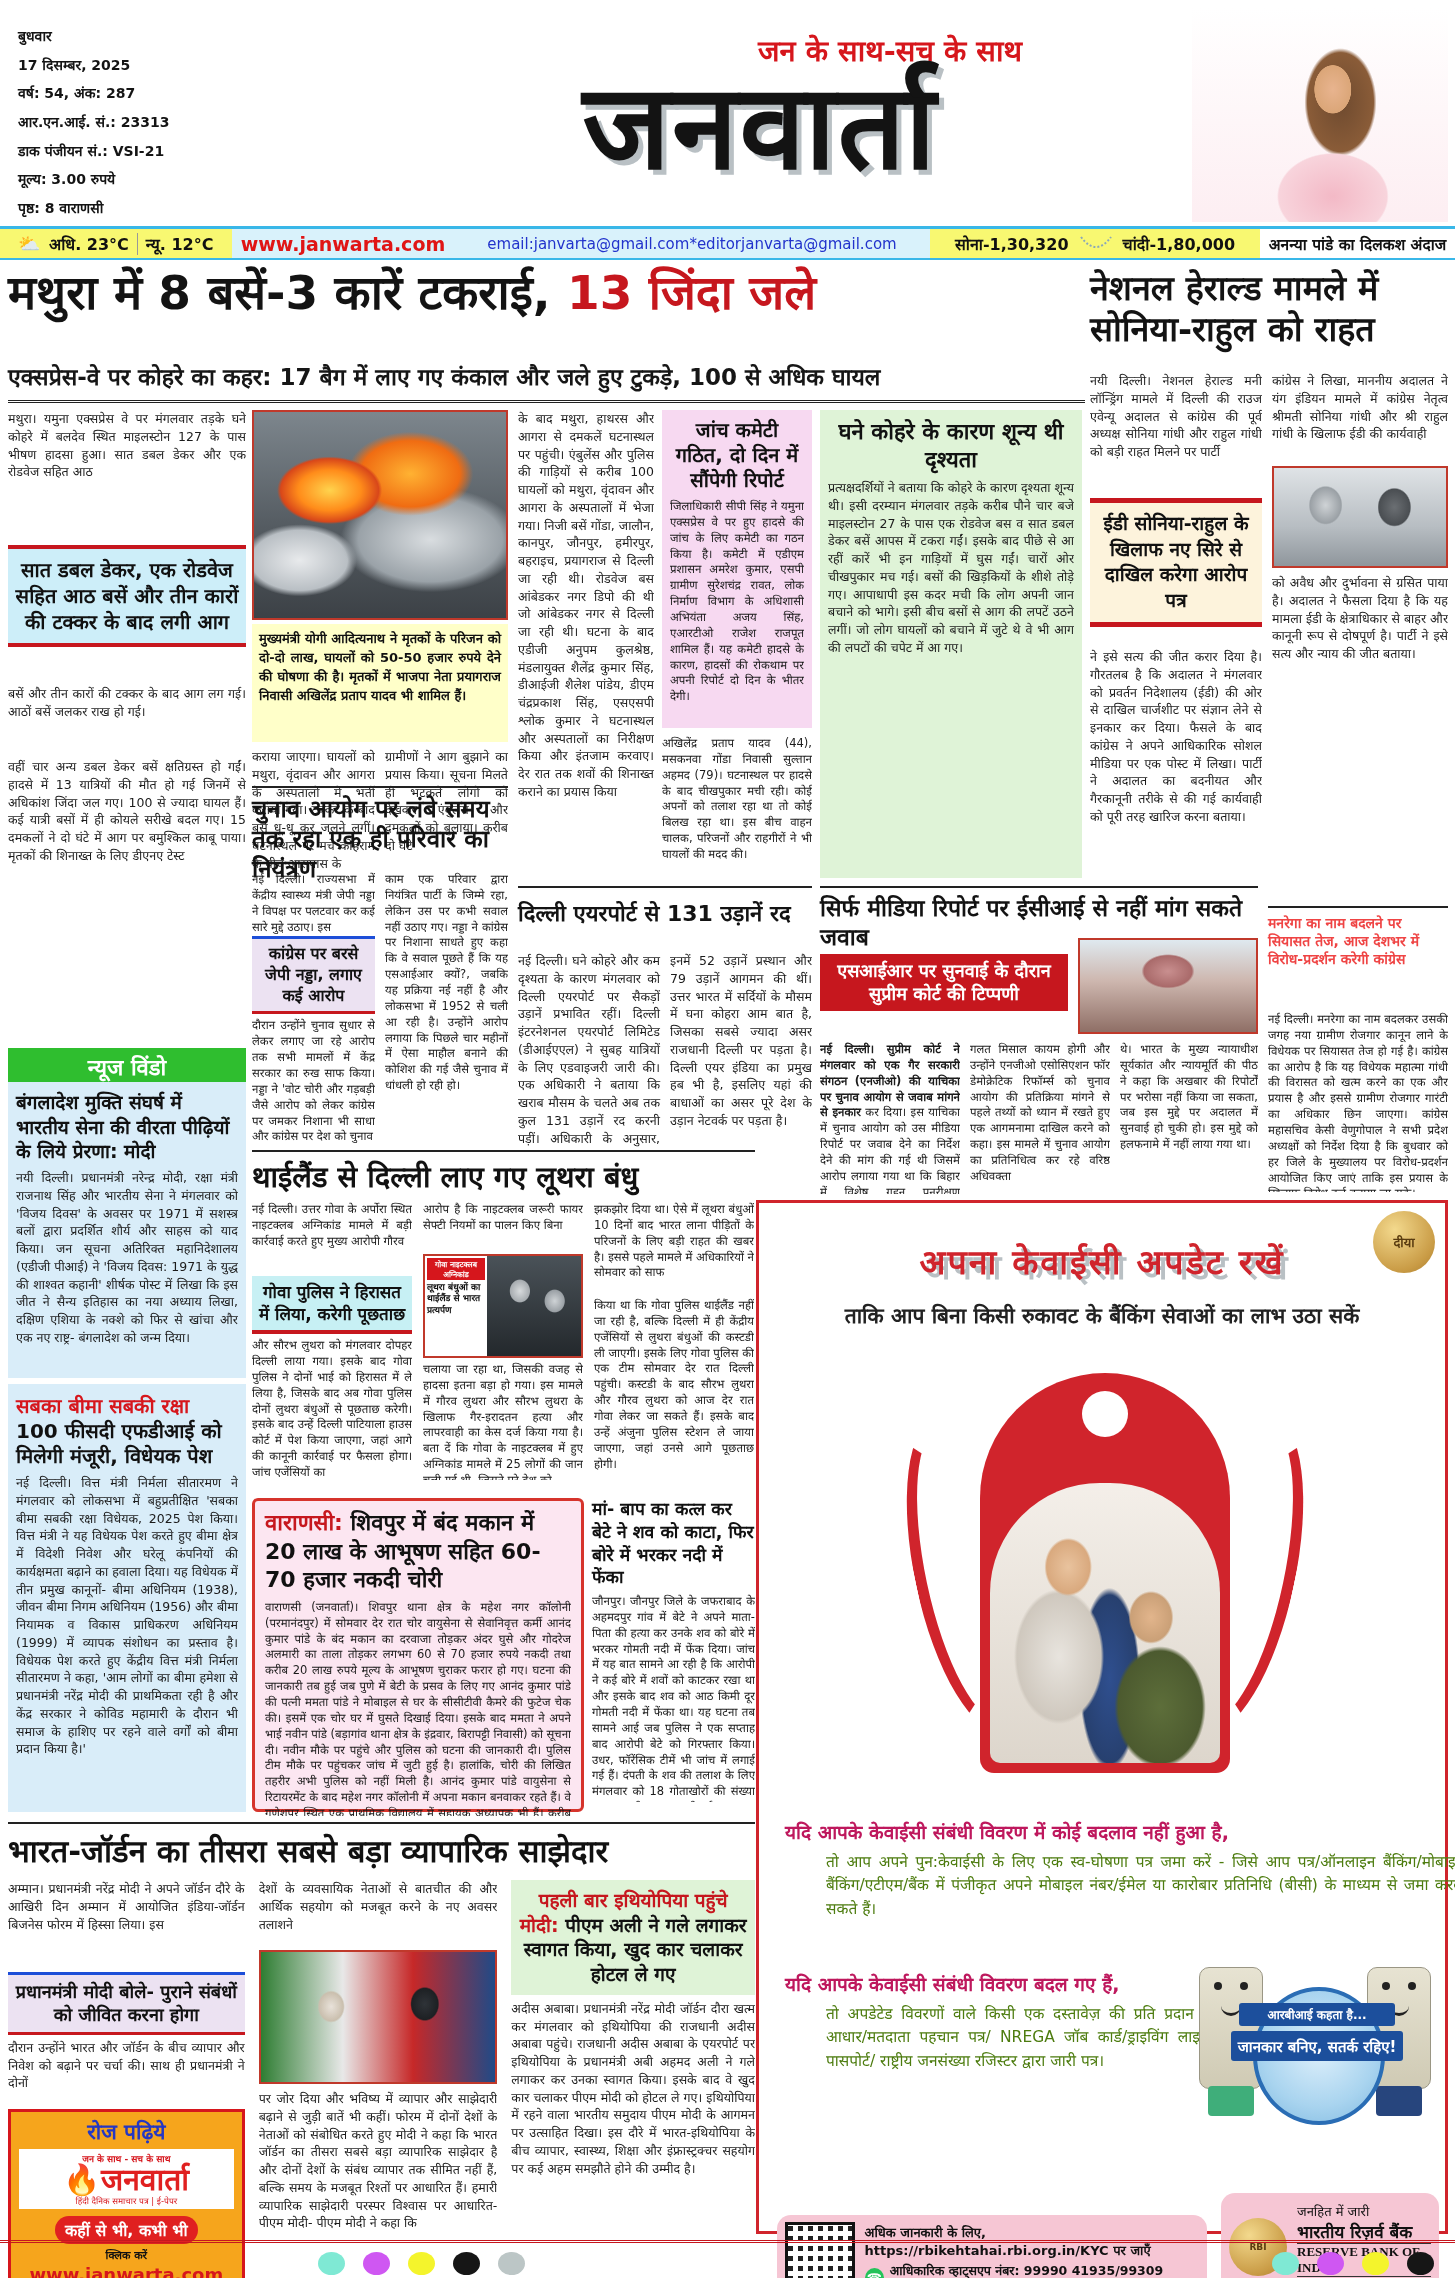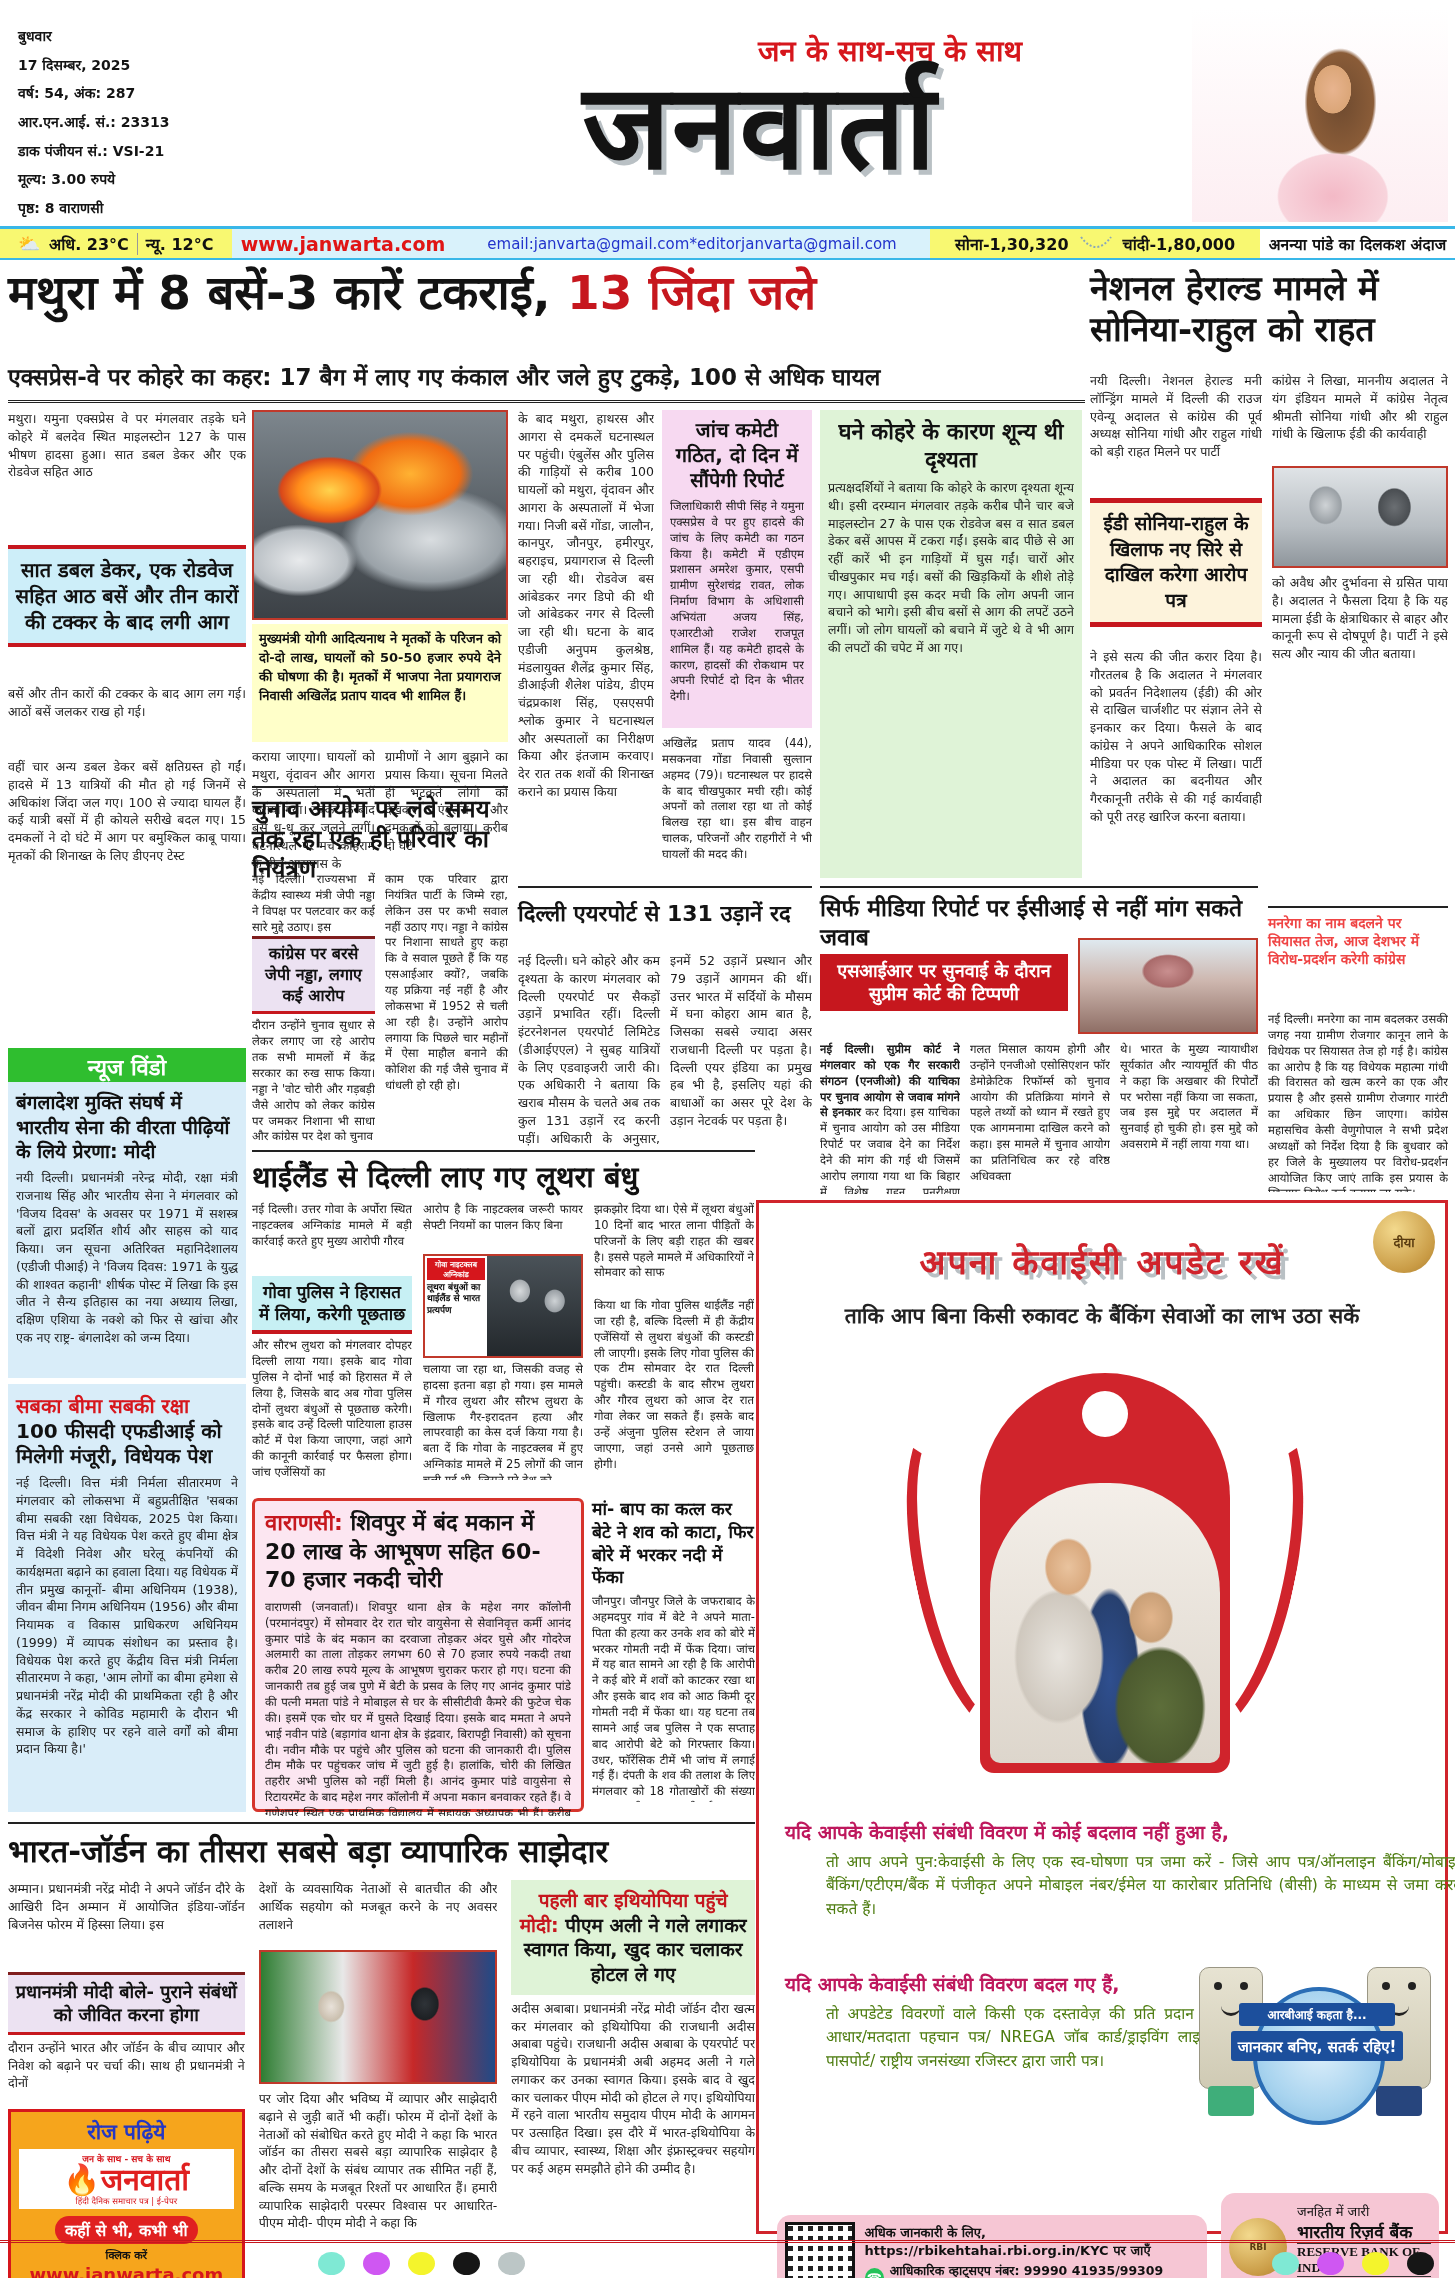--- a/index.html
+++ b/index.html
@@ -27,21 +27,21 @@
   
   .bluebox{background:#cdeef9;border-top:4px solid #c6171e;border-bottom:4px solid #c6171e;
            font-size:20px;font-weight:bold;text-align:center;line-height:1.3;padding:8px 6px;box-sizing:border-box;}
   .pinkbox{background:#f7d9f1;padding:8px;box-sizing:border-box;}
   .greenbox{background:#dff3d7;padding:8px;box-sizing:border-box;}
   .beigebox{background:#fdf3dc;border-top:5px solid #c6171e;border-bottom:5px solid #c6171e;
             font-size:19px;font-weight:bold;text-align:center;line-height:1.35;padding:8px 4px;box-sizing:border-box;}
   .boxhead{font-size:20px;font-weight:bold;text-align:center;line-height:1.25;margin-bottom:6px;}
   .redbar{background:#c6171e;color:#fff;font-size:18px;font-weight:bold;text-align:center;
           padding:6px 8px;box-sizing:border-box;line-height:1.25;}
-  .naddabox{background:#ece2f2;border-top:3px solid #7f1d1d;border-bottom:3px solid #c6171e;
+  .naddabox{background:#ece2f2;border-top:3px solid #1d4ed8;border-bottom:3px solid #c6171e;
             font-size:16px;font-weight:bold;text-align:center;padding:5px 3px;line-height:1.3;box-sizing:border-box;}
   .goabox{background:#c7f0f4;border-bottom:4px solid #c6171e;font-size:17px;font-weight:bold;
           text-align:center;padding:5px 3px;line-height:1.3;box-sizing:border-box;}
   .nwhead{background:#2fbe2f;color:#fff;font-size:22px;font-weight:bold;text-align:center;padding:3px 0;}
   .nwbox{background:#d9edf9;padding:8px;box-sizing:border-box;}
   .capbox{background:#ffffc9;font-size:13px;font-weight:bold;line-height:1.45;padding:6px 7px;box-sizing:border-box;text-align:justify;}
   .photo{box-sizing:border-box;border:2px solid #c0392b;}
   .h2{font-size:34px;font-weight:bold;line-height:1.2;color:#131313;}
   .h3{font-size:22px;font-weight:bold;line-height:1.25;color:#131313;}
   .h4{font-size:14px;font-weight:bold;line-height:1.3;color:#ef4444;}
@@ -176,21 +176,21 @@
   <div class="abs h3 ruleT" style="left:820px;top:886px;width:438px;padding-top:6px;font-size:23px;">सिर्फ मीडिया रिपोर्ट पर ईसीआई से नहीं मांग सकते जवाब</div>
   <div class="abs redbar" style="left:820px;top:954px;width:248px;">एसआईआर पर सुनवाई के दौरान सुप्रीम कोर्ट की टि‍प्पणी</div>
   <div class="abs photo" style="left:1078px;top:938px;width:180px;height:96px;background:
        radial-gradient(40px 26px at 50% 34%,#c98f8f 0%,#a96a6a 60%,transparent 66%),
        linear-gradient(180deg,#dfe9ef 0%,#cdb6ae 45%,#8f6f66 100%);"></div>
   <div class="abs" style="left:820px;top:1042px;width:438px;height:152px;display:flex;gap:10px;">
     <div class="bts" style="width:140px;height:100%;">
       <span class="dl">नई दिल्ली। सुप्रीम कोर्ट ने मंगलवार को एक गैर सरकारी संगठन (एनजीओ) की याचिका पर चुनाव आयोग से जवाब मांगने से इनकार</span> <span>कर दिया। इस याचिका में चुनाव आयोग को उस मीडिया रिपोर्ट पर जवाब देने का निर्देश देने की मांग की गई थी जिसमें आरोप लगाया गया था कि बिहार में विशेष गहन पुनरीक्षण (एसआईआर) के दौरान मतदाताओं के नाम हटाने के लिए लाखों पूर्व-भरे नोटिस स्थानीय अधिकारियों के बजाय केंद्रीय स्तर पर जारी किए गए</span>
     </div>
     <div class="bts" style="width:140px;height:100%;">गलत मिसाल कायम होगी और उन्होंने एनजीओ एसोसिएशन फॉर डेमोक्रेटिक रिफॉर्म्स को चुनाव आयोग की प्रतिक्रिया मांगने से पहले तथ्यों को ध्यान में रखते हुए एक आगमनामा दाखिल करने को कहा। इस मामले में चुनाव आयोग का प्रतिनिधित्व कर रहे वरिष्ठ अधिवक्ता</div>
-    <div class="bts" style="width:138px;height:100%;">थे। भारत के मुख्य न्यायाधीश सूर्यकांत और न्यायमूर्ति की पीठ ने कहा कि अखबार की रिपोर्टों पर भरोसा नहीं किया जा सकता, जब इस मुद्दे पर अदालत में सुनवाई हो चुकी हो। इस मुद्दे को अवसरामे में नहीं लाया गया था।</div>
+    <div class="bts" style="width:138px;height:100%;">थे। भारत के मुख्य न्यायाधीश सूर्यकांत और न्यायमूर्ति की पीठ ने कहा कि अखबार की रिपोर्टों पर भरोसा नहीं किया जा सकता, जब इस मुद्दे पर अदालत में सुनवाई हो चुकी हो। इस मुद्दे को हलफनामे में नहीं लाया गया था।</div>
   </div>
 
   <div class="abs nwhead" style="left:8px;top:1048px;width:238px;">न्यूज विंडो</div>
   <div class="abs nwbox" style="left:8px;top:1082px;width:238px;height:296px;">
     <div style="font-size:19px;font-weight:bold;line-height:1.3;margin-bottom:5px;">बंगलादेश मुक्ति संघर्ष में भारतीय सेना की वीरता पीढ़ियों के लिये प्रेरणा: मोदी</div>
     <div class="bt" style="height:192px;">नयी दिल्ली। प्रधानमंत्री नरेन्द्र मोदी, रक्षा मंत्री राजनाथ सिंह और भारतीय सेना ने मंगलवार को 'विजय दिवस' के अवसर पर 1971 में सशस्त्र बलों द्वारा प्रदर्शित शौर्य और साहस को याद किया। जन सूचना अतिरिक्त महानिदेशालय (एडीजी पीआई) ने 'विजय दिवस: 1971 के युद्ध की शाश्वत कहानी' शीर्षक पोस्ट में लिखा कि इस जीत ने सैन्य इतिहास का नया अध्याय लिखा, दक्षिण एशिया के नक्शे को फिर से खांचा और एक नए राष्ट्र- बंगलादेश को जन्म दिया।</div>
   </div>
 
   <div class="abs nwbox" style="left:8px;top:1384px;width:238px;height:428px;">
     <div style="font-size:20px;font-weight:bold;color:#d6161c;">सबका बीमा सबकी रक्षा</div>

